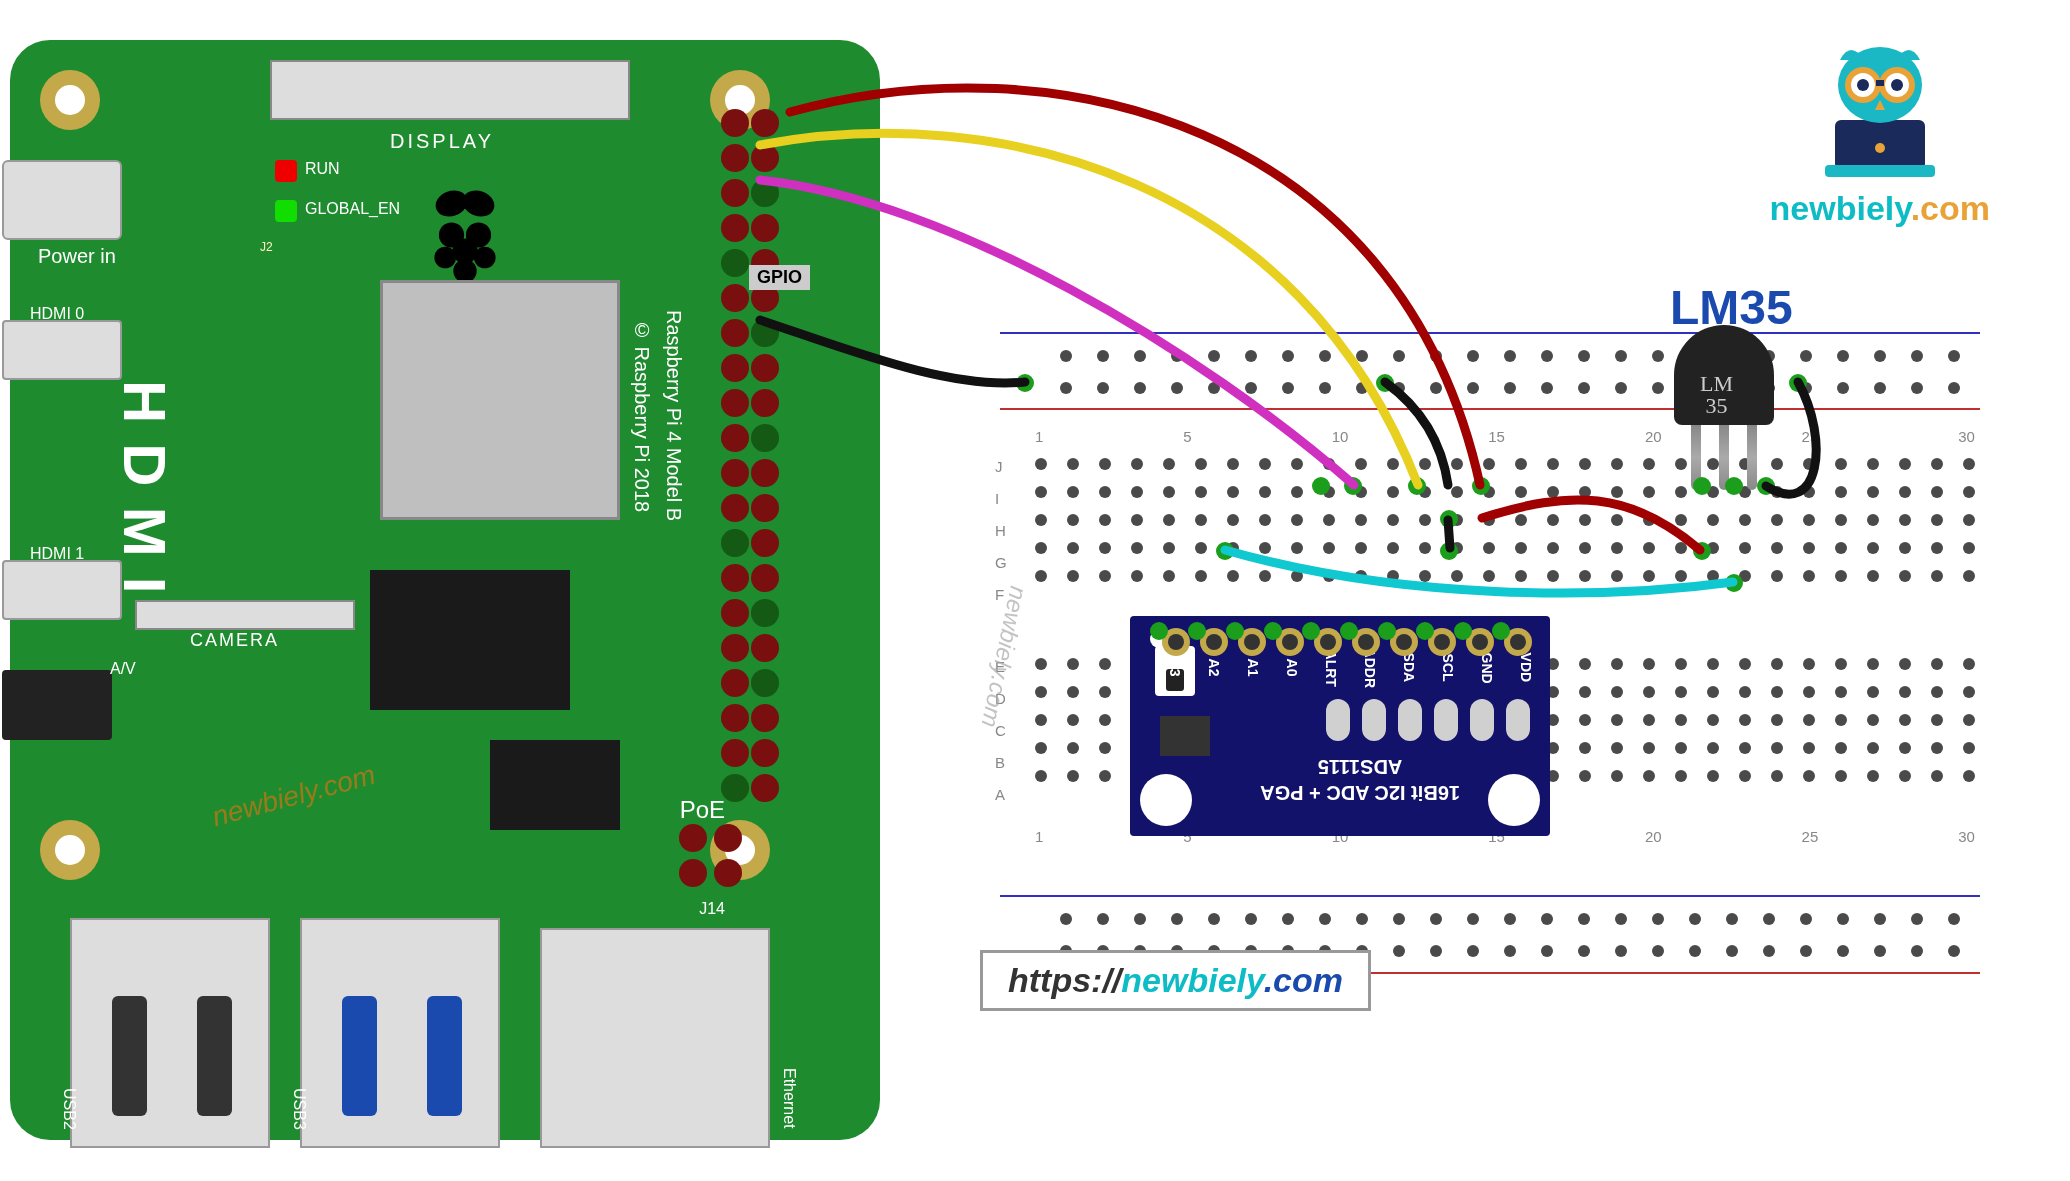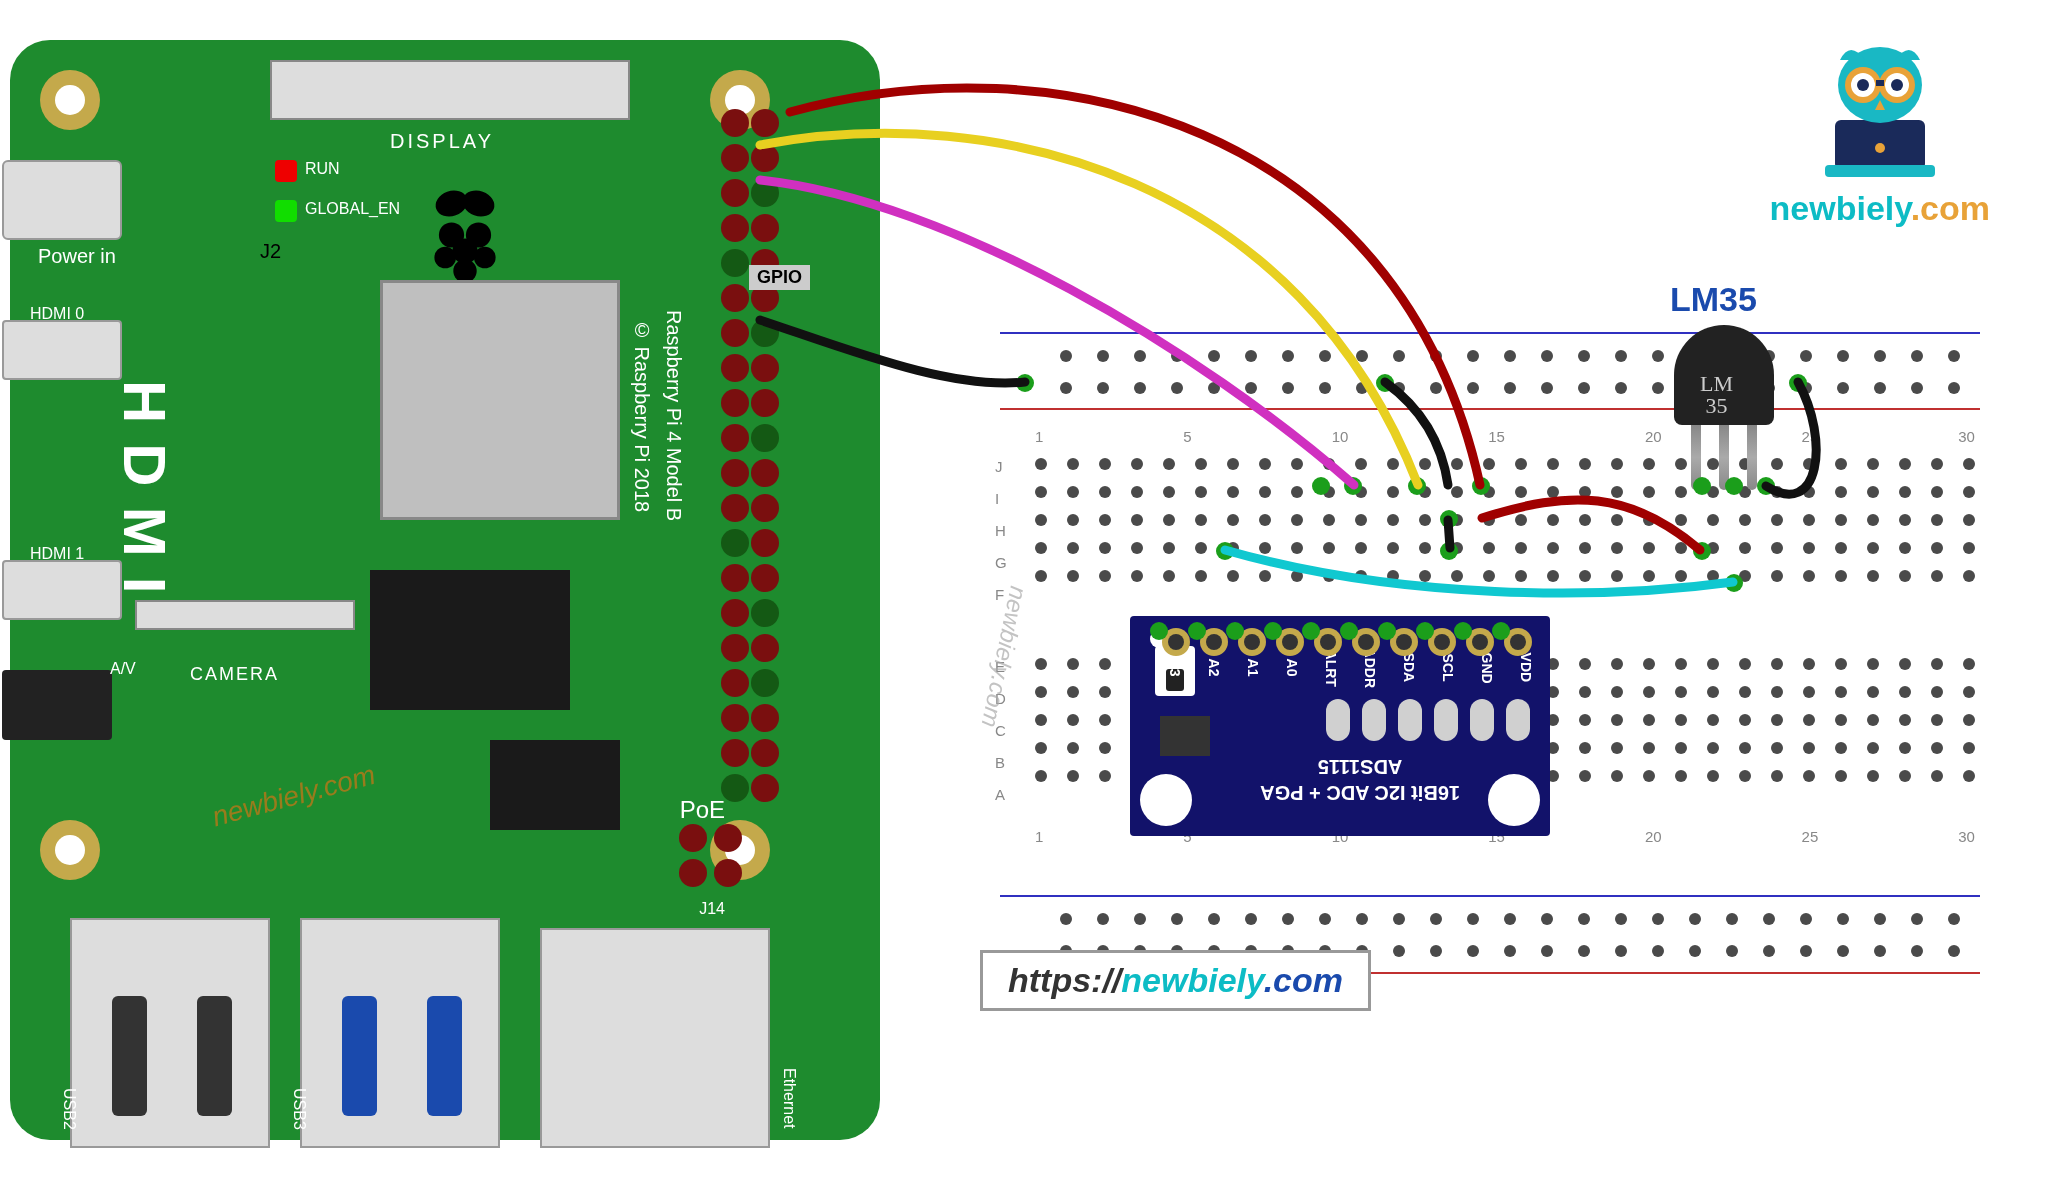--- a/index.html
+++ b/index.html
@@ -54,21 +54,21 @@
     top: 90px; left: 380px;
     color: #fff;
     font-size: 20px;
     letter-spacing: 3px;
   }
   .run-led { position: absolute; top: 120px; left: 265px; width: 22px; height:22px; background:#e00; border-radius:4px; }
   .act-led { position: absolute; top: 160px; left: 265px; width: 22px; height:22px; background:#1d0; border-radius:4px; }
   .led-text { position: absolute; left: 295px; color:#fff; font-size:16px; }
   .run-text { top:120px;text-align:center; }
   .globalen-text { top:160px;text-align:center; }
-  .j2-text { position:absolute; top:200px; left:250px; color:#000000; font-size:20px; }
+  .j2-text { position:absolute; top:200px; left:250px; color:#fef9c3; font-size:12px; }
 
   .cpu-chip {
     position: absolute;
     top: 240px; left: 370px;
     width: 240px; height: 240px;
     background: #bfbfbf;
     border: 3px solid #888;
   }
   .dark-chip {
     position: absolute;
@@ -166,21 +166,21 @@
   .hdmi1 { top: 520px; }
   .hdmi1-label { position:absolute; top:505px; left:20px; color:#fff; font-size:16px; }
 
   .camera-connector {
     position: absolute;
     top: 560px; left: 125px;
     width: 220px; height: 30px;
     background: #ddd;
     border: 2px solid #888;
   }
-  .camera-label { position: absolute; top: 624px; left: 180px; color:#fff; font-size:18px; letter-spacing:2px; }
+  .camera-label { position: absolute; top: 590px; left: 180px; color:#fff; font-size:18px; letter-spacing:2px; }
 
   .av-jack {
     position: absolute;
     top: 630px; left: -8px;
     width: 110px; height: 70px;
     background: #222;
     border-radius: 4px;
   }
   .av-label { position:absolute; top:620px; left:100px; color:#fff; font-size:16px; }
 
@@ -411,21 +411,21 @@
     width: 10px;
     height: 65px;
     background: linear-gradient(#888,#aaa,#888);
     border-radius: 0 0 5px 5px;
   }
   .lm35-label {
     position: absolute;
     left: 1670px;
     top: 280px;
     color: #1a4aad;
-    font-size: 34px;
+    font-size: 48px;
     font-weight: bold;
   }
 
   
   .url-box {
     position: absolute;
     left: 980px;
     top: 950px;
     background: #fff;
     border: 3px solid #999;

